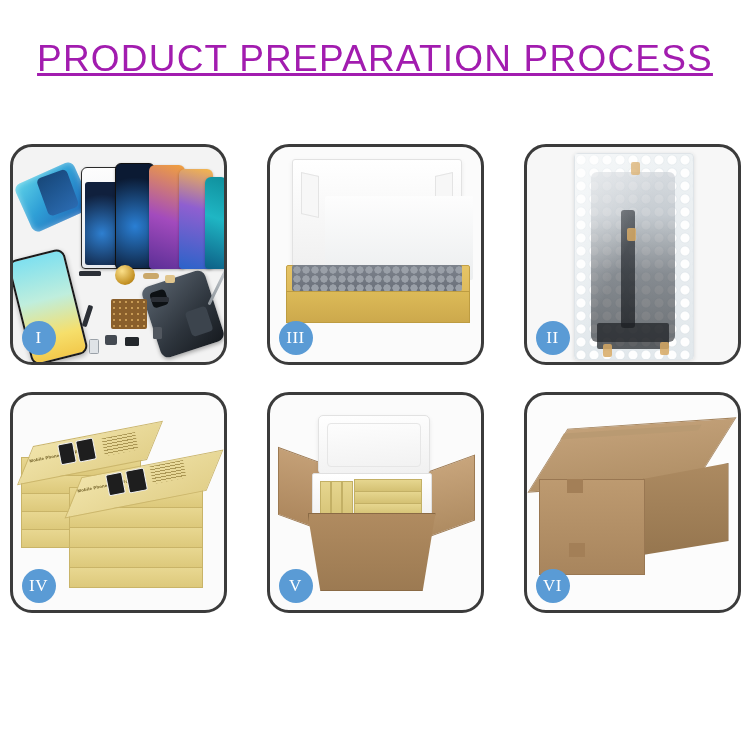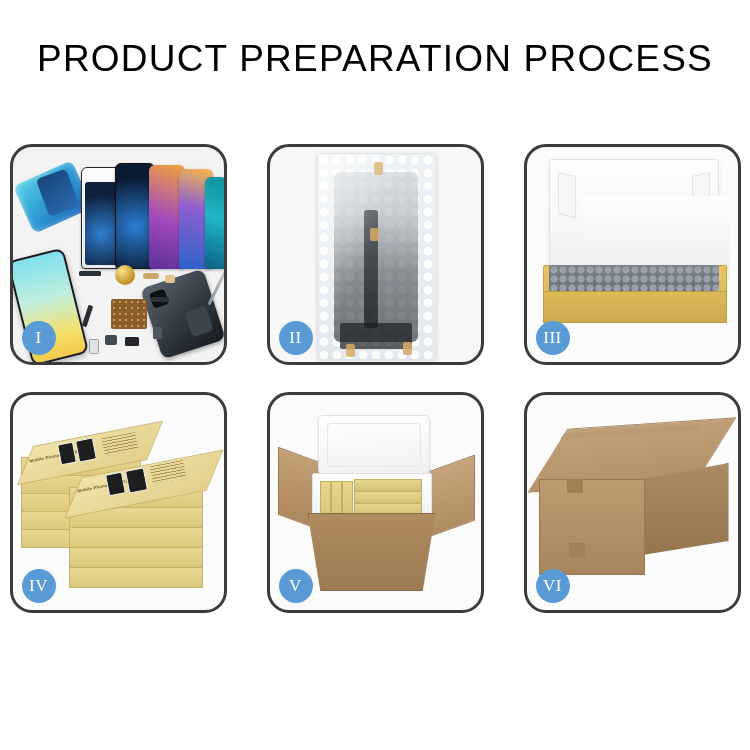--- a/index.html
+++ b/index.html
@@ -12,24 +12,25 @@
   }
   .header{
     width:750px;
     text-align:center;
     padding-top:40px;
   }
   .title{
     font-size:37px;
     letter-spacing:1.2px;
     font-weight:400;
-    color:#000000;
+    color:#a21caf;
     font-family:"Liberation Sans", sans-serif;
     line-height:1.05;
     white-space:nowrap;
+    text-decoration:underline;
   }
   .subtitle{
     margin-top:11px;
     font-size:15.2px;
     color:#2b2b2b;
     letter-spacing:0.15px;
     white-space:nowrap;
   }
 
   .grid{
@@ -357,48 +358,48 @@
         <div class="chip c5"></div>
         <div class="chip c6"></div>
         <div class="chip c7"></div>
         <div class="chip c8"></div>
         <div class="chip c9"></div>
         <div class="tweezer"></div>
       </div>
       <div class="badge">I</div>
     </div>
 
+    <div class="panel p3">
+      <div class="scene">
+        <div class="lidflap">
+          <div class="lidear le1"></div>
+          <div class="lidear le2"></div>
+          <div class="innerfoam"></div>
+        </div>
+        <div class="tray"></div>
+        <div class="bubbles"></div>
+        <div class="trayfront"></div>
+      </div>
+      <div class="badge">III</div>
+    </div>
+
     <div class="panel p2">
       <div class="scene">
         <div class="bag">
           <div class="inner"></div>
           <div class="flex"></div>
           <div class="strip"></div>
           <div class="tab t1"></div>
           <div class="tab t2"></div>
           <div class="tab t3"></div>
           <div class="tab t4"></div>
           <div class="sheen"></div>
         </div>
       </div>
       <div class="badge">II</div>
-    </div>
-
-    <div class="panel p3">
-      <div class="scene">
-        <div class="lidflap">
-          <div class="lidear le1"></div>
-          <div class="lidear le2"></div>
-          <div class="innerfoam"></div>
-        </div>
-        <div class="tray"></div>
-        <div class="bubbles"></div>
-        <div class="trayfront"></div>
-      </div>
-      <div class="badge">III</div>
     </div>
 
   </div>
 
   <div class="row">
 
     <div class="panel p4">
       <div class="scene">
         <div class="stackwrap">
           <div class="sbox L L1"></div>

